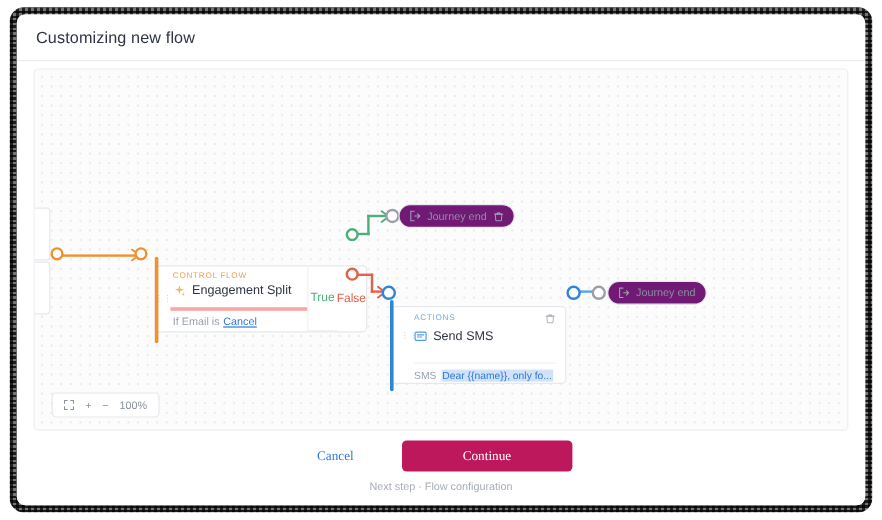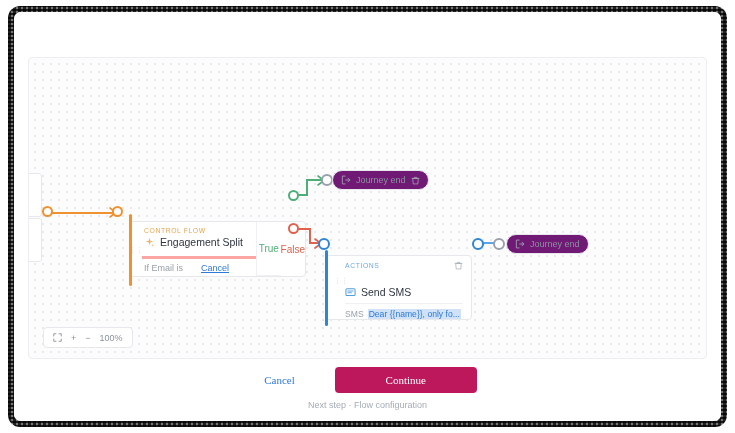--- a/index.html
+++ b/index.html
@@ -140,21 +140,21 @@
   }
   .cf-name {
     font-size: 10.5px;
     color: #2f3542;
   }
   .cf-bottom {
     padding: 4px 8px 3px 2px;
     font-size: 9px;
     color: #9aa0ab;
     display: flex;
-    gap: 18px;
+    gap: 3px;
     align-items: baseline;
   }
   .cf-bottom .lnk {
     color: #2f79d8;
     text-decoration: underline;
   }
 
   
   .cf-branches {
     width: 48px;
@@ -197,22 +197,22 @@
     color: #6fa9e0;
     text-transform: uppercase;
     display: flex;
     justify-content: space-between;
     align-items: center;
   }
   .sms-name-row {
     display: flex;
     align-items: center;
     gap: 5px;
-    margin-top: 16px;
-    padding-bottom: 5px;
+    margin-top: 4px;
+    padding-bottom: 16px;
     border-bottom: 1px solid #eef0f3;
   }
   .sms-name { font-size: 10.5px; color: #2f3542; }
   .sms-msg {
     margin-top: 5px;
     font-size: 8.6px;
     display: flex;
     gap: 4px;
     align-items: baseline;
   }
@@ -317,20 +317,23 @@
 </head>
 <body>
 
 <div id="screen">
 
   <div class="frame-noise"></div>
   <div class="frame-inner"></div>
 
   <div class="modal">
 
+    <div class="modal-header">
+      <div class="modal-title">Customizing new flow</div>
+    </div>
 
     <div class="canvas-wrap">
       <div class="canvas-dots"></div>
 
       <div class="node ghost-card" style="left:-42px; top:115px; width:55px; height:44px;"></div>
       <div class="node ghost-card" style="left:-42px; top:160px; width:55px; height:44px;"></div>
 
       <div style="position:absolute; left:19px; top:153.5px; width:68px; height:2px; background:#f0912f;"></div>
       <svg style="position:absolute; left:80px; top:149px;" width="10" height="11" viewBox="0 0 10 11">
         <path d="M1 1 L7 5.5 L1 10" fill="none" stroke="#f0912f" stroke-width="1.6" stroke-linecap="round" stroke-linejoin="round"></path>

